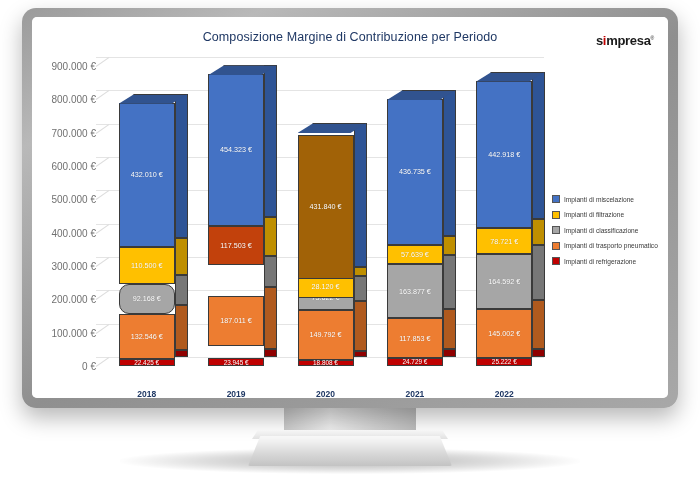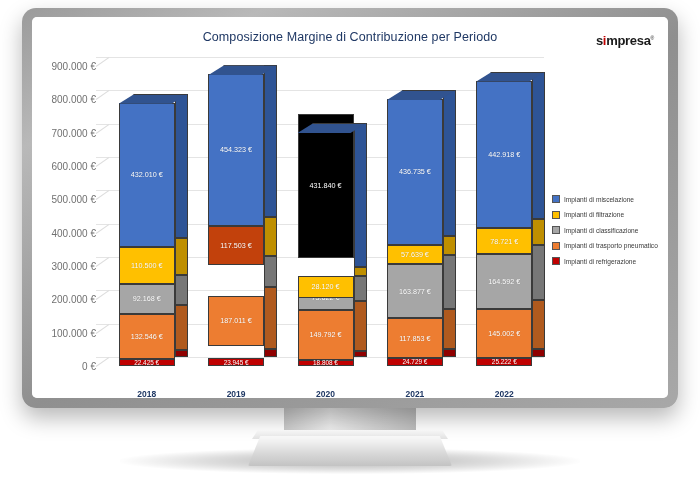--- a/index.html
+++ b/index.html
@@ -128,21 +128,21 @@
               <div class="barcol" style="left: 22.7px; width: 56px; height: 300px; bottom: 21px;">
                 <div class="side" style="left: 56px; top: 283.525px; height: 7.475px; background: rgb(143, 0, 0); border: 0.7px solid rgb(58, 58, 58); box-sizing: border-box;"></div>
                 <div class="seg" style="top: 292.525px; height: 7.475px; background: rgb(192, 0, 0);">
                   <div class="face" style="font-size: 6.4px;">22.425 €</div>
                 </div>
                 <div class="side" style="left: 56px; top: 239.343px; height: 44.182px; background: rgb(176, 90, 30); border: 0.7px solid rgb(58, 58, 58); box-sizing: border-box;"></div>
                 <div class="seg" style="top: 248.343px; height: 44.182px; background: rgb(237, 125, 49);">
                   <div class="face">132.546 €</div>
                 </div>
                 <div class="side" style="left: 56px; top: 208.62px; height: 30.7227px; background: rgb(119, 119, 119); border: 0.7px solid rgb(58, 58, 58); box-sizing: border-box;"></div>
-                <div class="seg" style="top: 217.62px; height: 30.7227px; background: rgb(166, 166, 166);">
+                <div class="seg" style="top: 217.62px; height: 30.7227px; background: rgb(166, 166, 166); border-radius: 10px;">
                   <div class="face" style="color: rgb(255, 255, 255);">92.168 €</div>
                 </div>
                 <div class="side" style="left: 56px; top: 171.787px; height: 36.8333px; background: rgb(191, 143, 0); border: 0.7px solid rgb(58, 58, 58); box-sizing: border-box;"></div>
                 <div class="seg" style="top: 180.787px; height: 36.8333px; background: rgb(255, 192, 0);">
                   <div class="face" style="color: rgb(255, 255, 255);">110.500 €</div>
                 </div>
                 <div class="side" style="left: 56px; top: 27.7837px; height: 144.003px; background: rgb(46, 84, 150); border: 0.7px solid rgb(58, 58, 58); box-sizing: border-box;"></div>
                 <div class="seg" style="top: 36.7837px; height: 144.003px; background: rgb(68, 114, 196);">
                   <div class="face">432.010 €</div>
                 </div>
@@ -179,21 +179,21 @@
                 </div>
                 <div class="side" style="left: 56px; top: 210.259px; height: 24.5407px; background: rgb(119, 119, 119); border: 0.7px solid rgb(58, 58, 58); box-sizing: border-box;"></div>
                 <div class="seg" style="top: 219.259px; height: 24.5407px; background: rgb(166, 166, 166);">
                   <div class="face" style="color: rgb(255, 255, 255);">73.622 €</div>
                 </div>
                 <div class="side" style="left: 56px; top: 200.886px; height: 9.37333px; background: rgb(191, 143, 0); border: 0.7px solid rgb(58, 58, 58); box-sizing: border-box;"></div>
                 <div class="seg" style="top: 209.886px; height: 22px; background: rgb(255, 192, 0);">
                   <div class="face" style="color: rgb(255, 255, 255);">28.120 €</div>
                 </div>
                 <div class="side" style="left: 56px; top: 56.9393px; height: 143.947px; background: rgb(46, 84, 150); border: 0.7px solid rgb(58, 58, 58); box-sizing: border-box;"></div>
-                <div class="seg" style="top: 48px; height: 143.947px; background: #000000;">
+                <div class="seg" style="top: 69px; height: 143.947px; background: #a16207;">
                   <div class="face">431.840 €</div>
                 </div>
                 <div class="topf" style="top: 56.9393px; left: 0px; background: rgb(49, 83, 143); clip-path: polygon(0% 100%, 23.2143% 0%, 100% 0%, 76.7857% 100%); width: 69px; border-top: 0.7px solid rgb(58, 58, 58);"></div>
               </div>
               <div class="barcol" style="left: 290.9px; width: 56px; height: 300px; bottom: 21px;">
                 <div class="side" style="left: 56px; top: 282.757px; height: 8.243px; background: rgb(143, 0, 0); border: 0.7px solid rgb(58, 58, 58); box-sizing: border-box;"></div>
                 <div class="seg" style="top: 291.757px; height: 8.243px; background: rgb(192, 0, 0);">
                   <div class="face" style="font-size: 6.4px;">24.729 €</div>
                 </div>
                 <div class="side" style="left: 56px; top: 243.473px; height: 39.2843px; background: rgb(176, 90, 30); border: 0.7px solid rgb(58, 58, 58); box-sizing: border-box;"></div>

